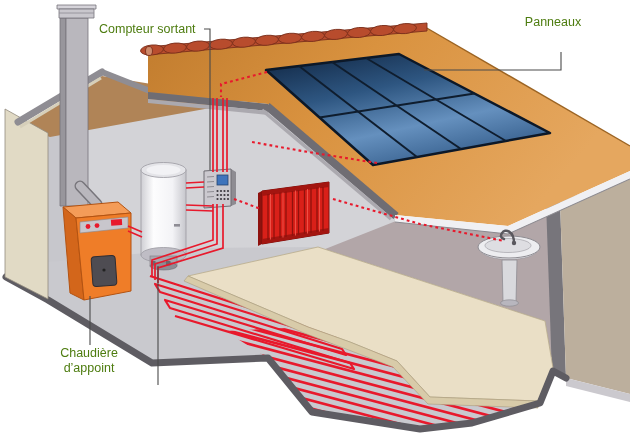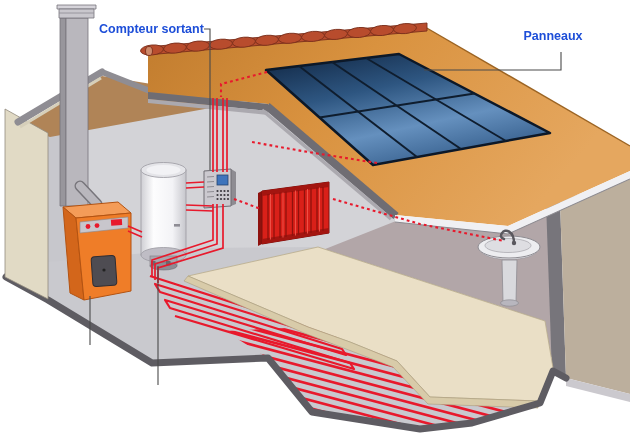--- a/index.html
+++ b/index.html
@@ -2,22 +2,22 @@
 <html><head>
 <meta charset="utf-8">
 <style>
   html,body{margin:0;padding:0;background:#fff;}
   #stage{
     position:relative;width:630px;height:433px;background:#ffffff;
     font-family:"Liberation Sans",sans-serif;overflow:hidden;
   }
   #scene{position:absolute;left:0;top:0;}
   .lbl{
-    position:absolute;font-weight:bold;font-size:12.5px;line-height:1.18;
-    color:#1d4ed8;text-align:center;
+    position:absolute;font-weight:normal;font-size:12.5px;line-height:1.18;
+    color:#4d7c0f;text-align:center;
   }
   .lbl.nowrap{white-space:nowrap;text-align:left;}
 </style>
 </head>
 <body>
 
 <div id="stage">
 <svg id="scene" width="630" height="433" viewBox="0 0 630 433">
   <defs>
     <linearGradient id="roofG" x1="0" y1="0" x2="1" y2="0.35">
@@ -263,18 +263,22 @@
   <g fill="none" stroke="#4A4A4A" stroke-width="1.1">
     <path d="M204,29 L210,29 L210,170"></path>
     <path d="M561,52 L561,70 L424,70"></path>
     <path d="M90,296 L90,345"></path>
     <path d="M158,266 L158,385"></path>
   </g>
 </svg>
 
 <div class="lbl nowrap" style="left:99px;top:22px;">Compteur sortant</div>
 
-<div class="lbl" style="left:491px;top:29px;width:124px;">
+<div class="lbl" style="left:491px;top:15px;width:124px;">
   <span>Panneaux</span><br>
 </div>
 
-
+<div class="lbl" style="left:46px;top:346px;width:86px;">
+  <span>Chaudière</span><br>
+  <span>d’appoint</span>
 </div>
 
+</div>
+
 </body></html>

